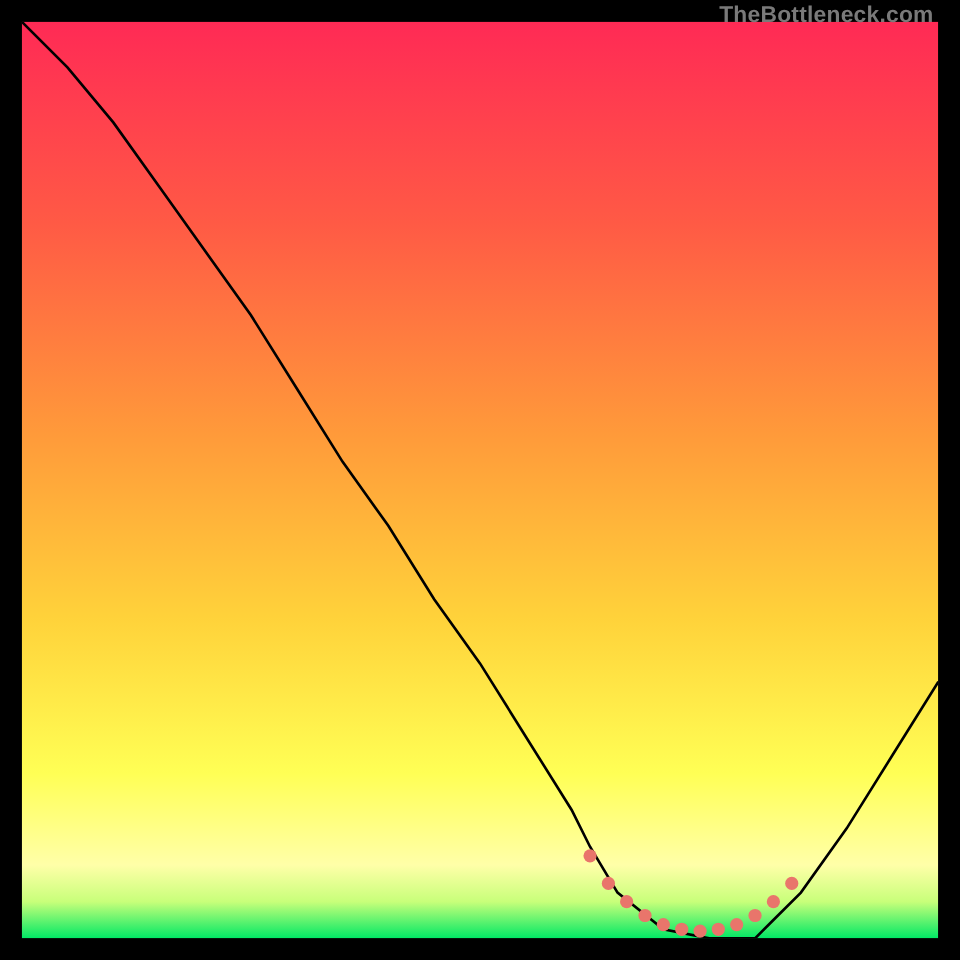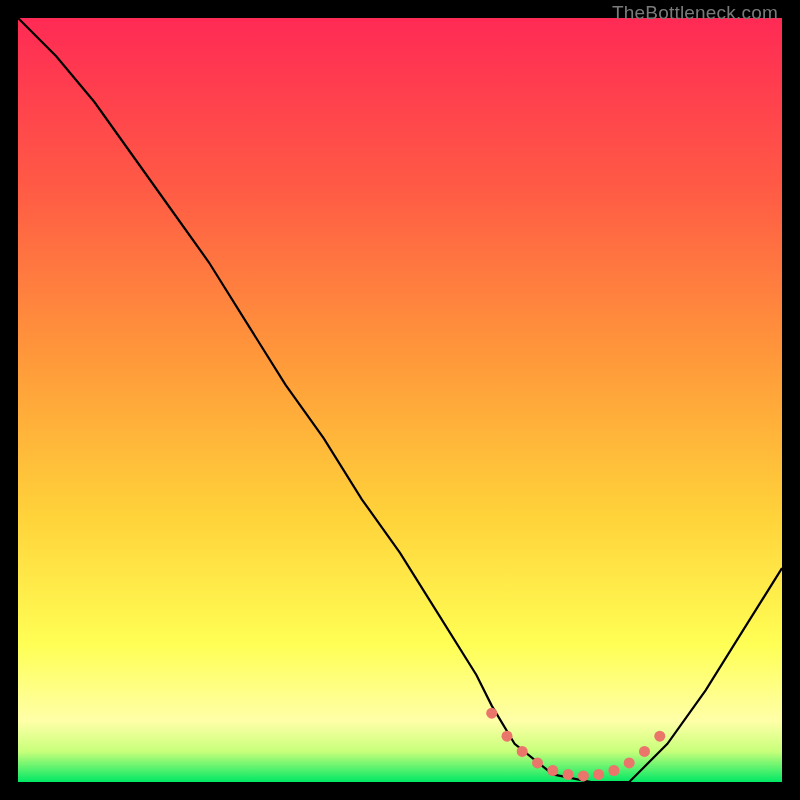--- a/index.html
+++ b/index.html
@@ -26,21 +26,21 @@
     width: 764px;
     height: 764px;
     overflow: hidden;
   }
   .watermark {
     position: absolute;
     top: 2px;
     right: 22px;
     color: #7a7a7a;
     font-size: 19px;
-    font-weight: 400;
+    font-weight: 700;
     letter-spacing: 0.2px;
     user-select: none;
   }
   svg {
     display: block;
   }
 </style>
 </head>
 <body>
 

